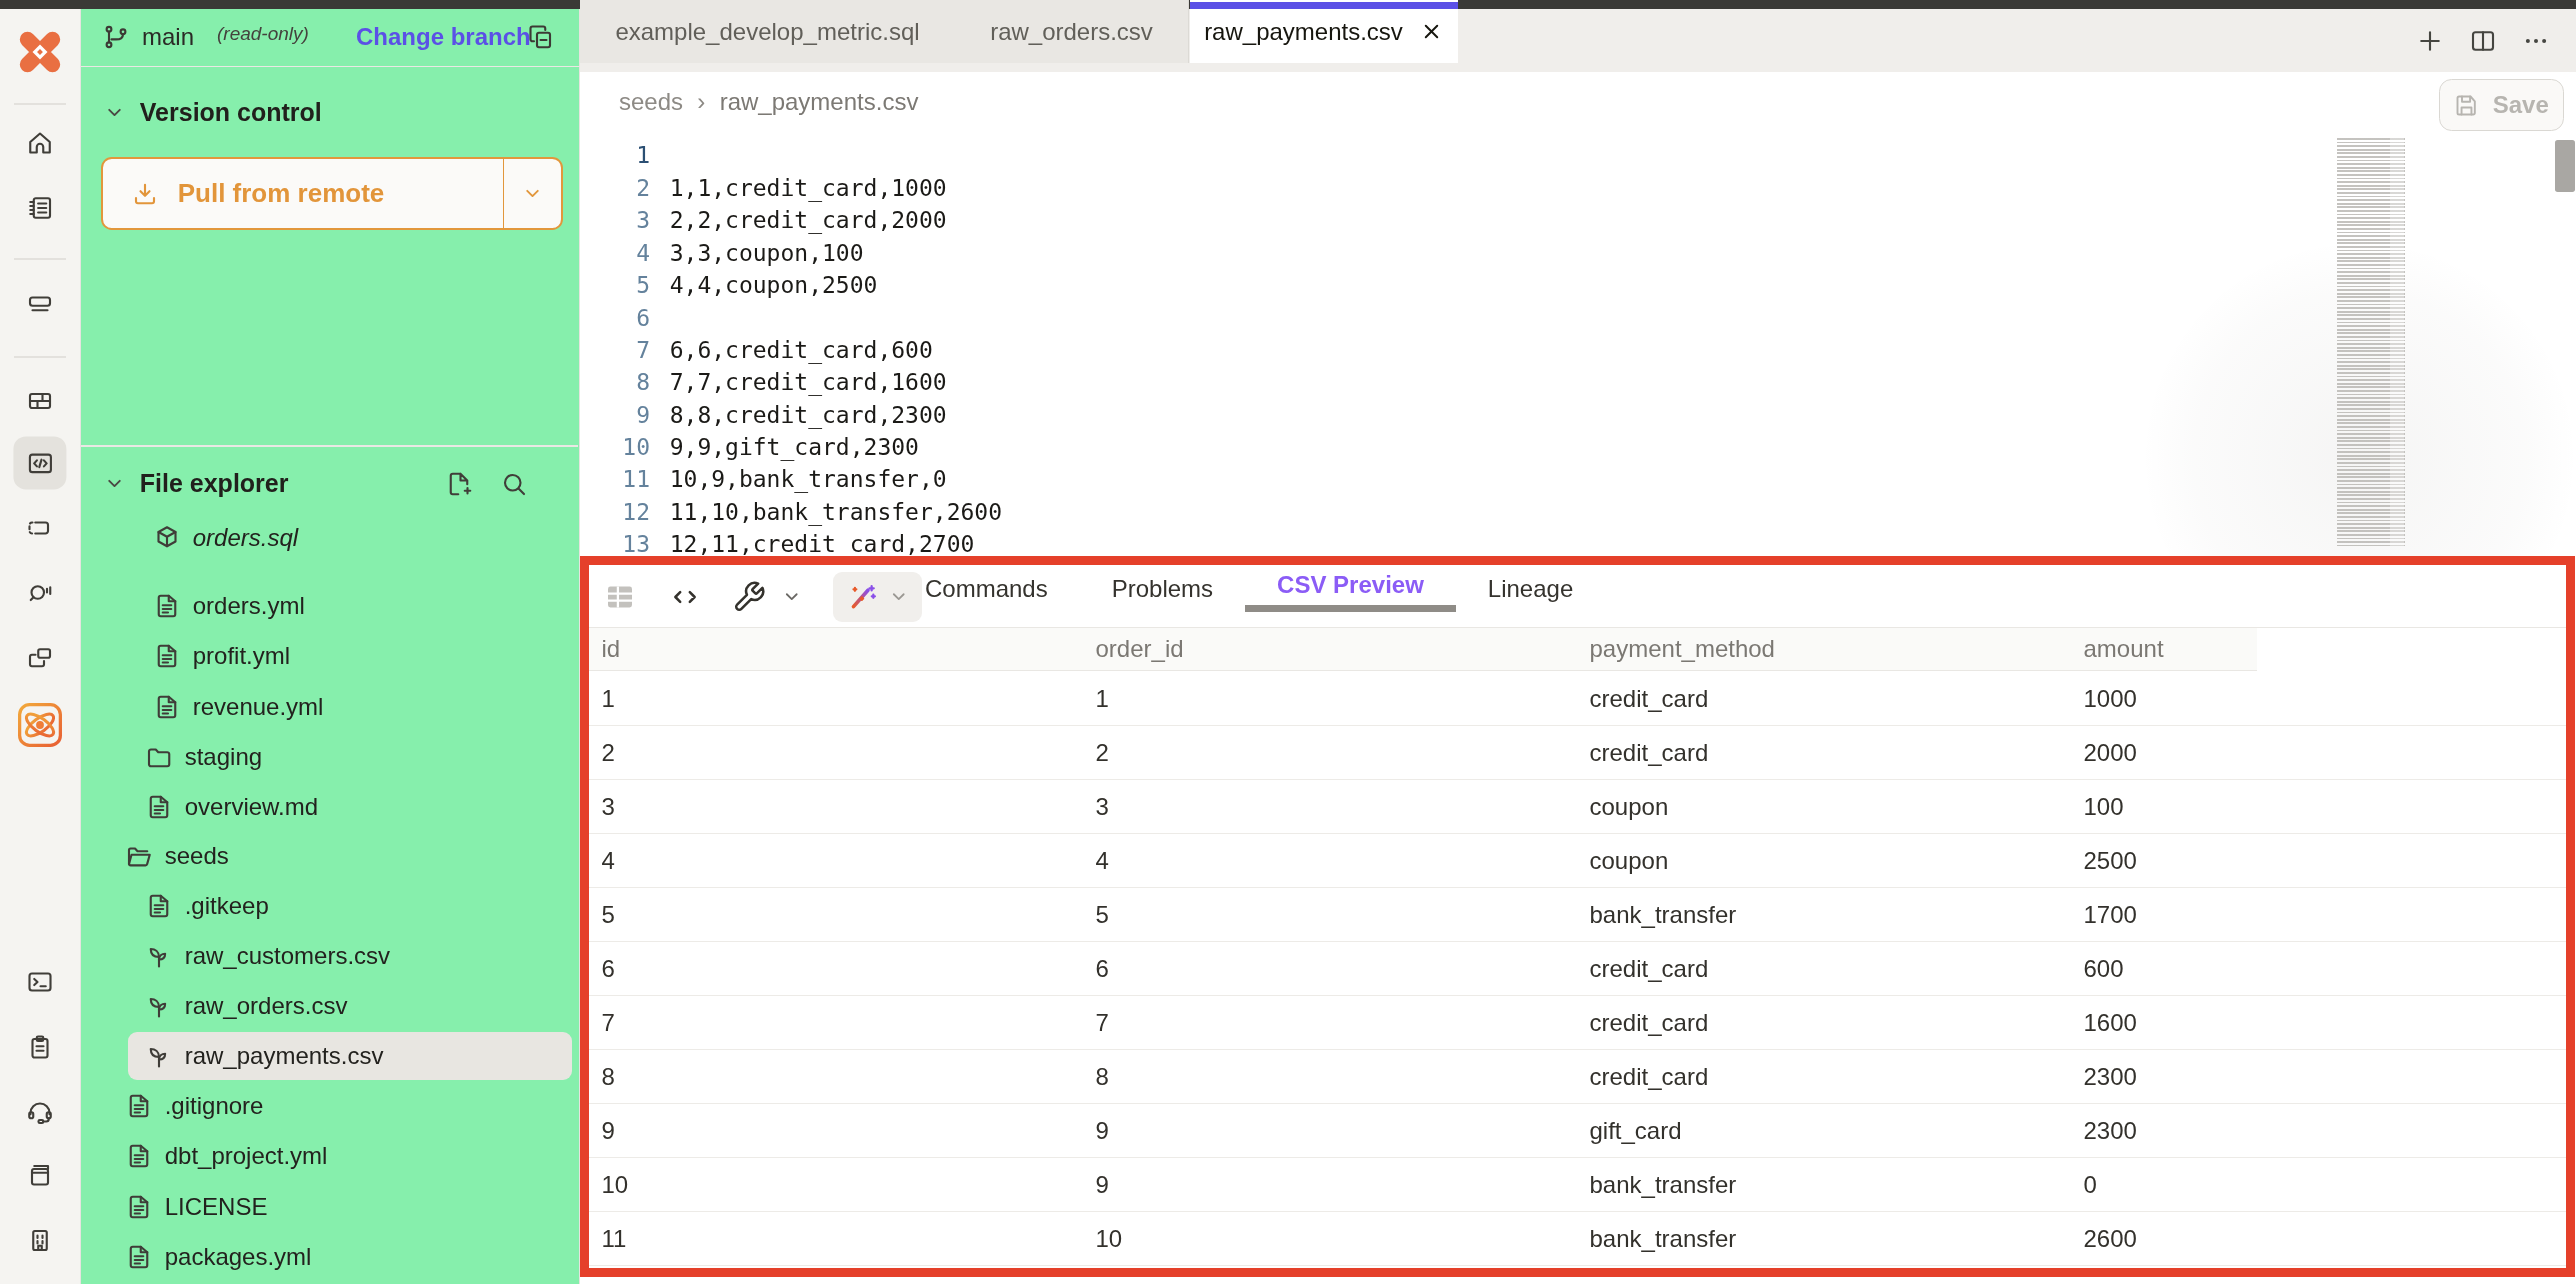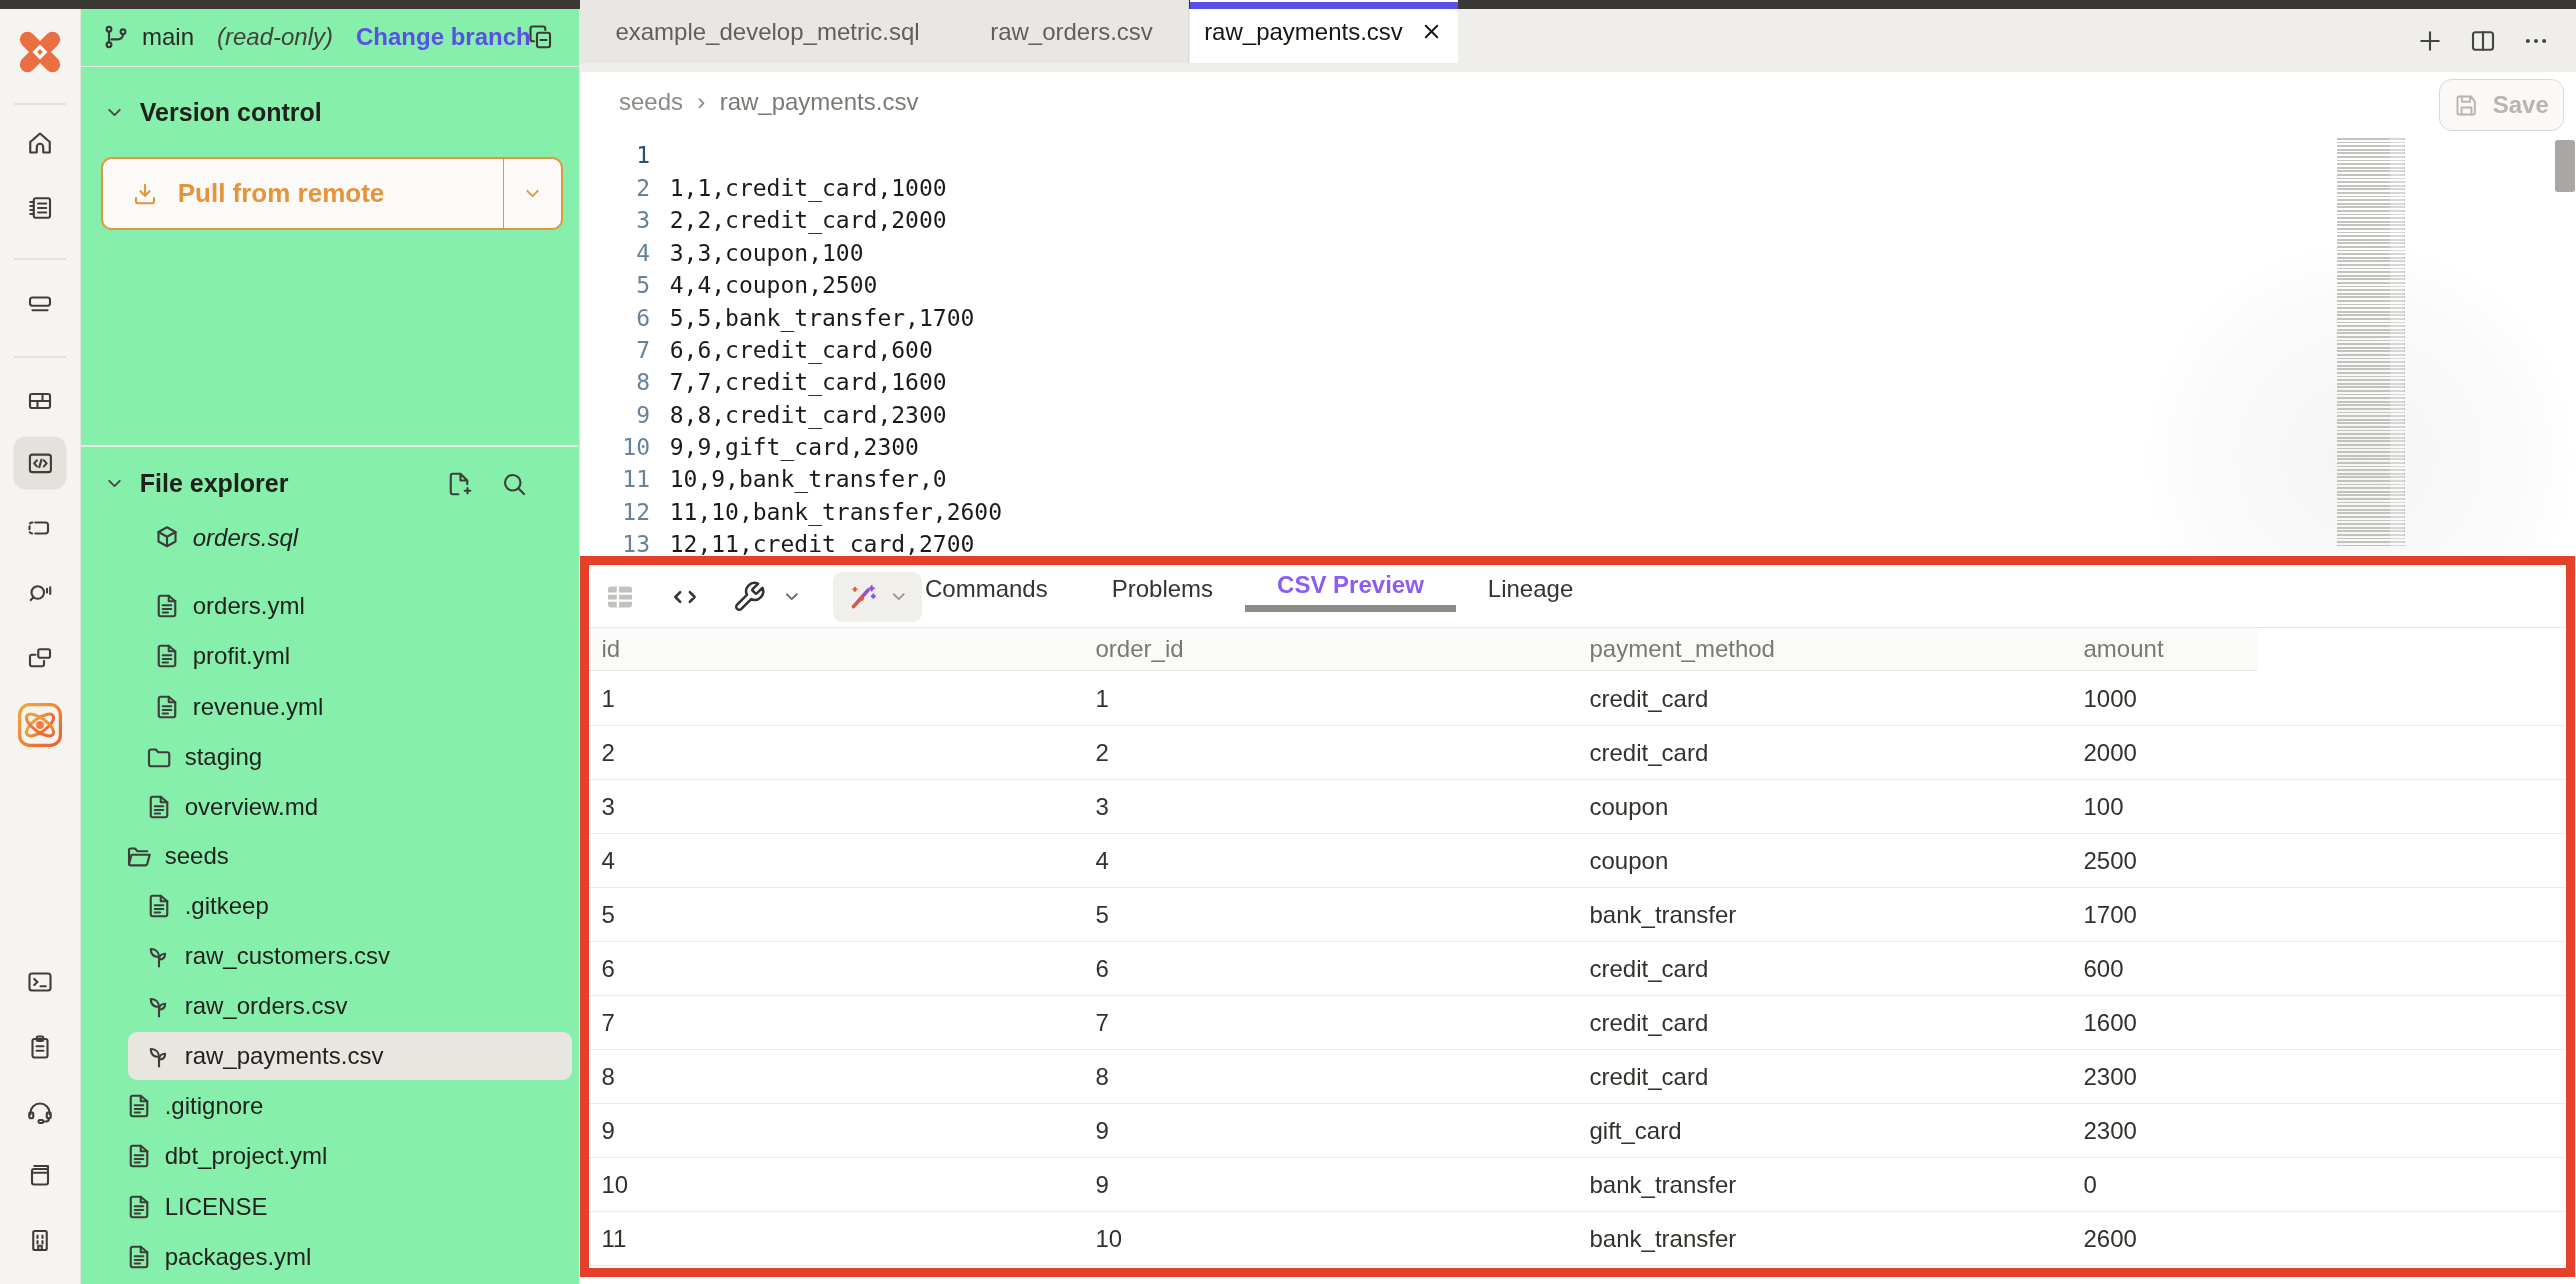--- a/index.html
+++ b/index.html
@@ -15,21 +15,21 @@
   .rail{left:0;top:9px;width:81px;height:1275px;background:#f5f4f1;border-right:1.8px solid #e6e4e0;box-sizing:border-box;}
   .rail-item{position:absolute;left:40px;transform:translate(-50%,-50%);color:#403e39;}
   .rail-item.sel-bg{background:#e4e2dd;border-radius:12.5px;padding:11.6px;}
   .rail-div{position:absolute;left:14.3px;width:52px;height:1.8px;background:#e3e1dd;}
 
   
   .sidebar{left:81px;top:9px;width:499px;height:1275px;background:#86efac;border-right:1.8px solid #e6e4e0;box-sizing:border-box;}
   .branch-row{position:absolute;left:0;top:0;width:499px;height:57px;border-bottom:1.8px solid #eae8e4;}
   .branch-icon{position:absolute;left:19.7px;top:12.5px;color:#3c3a35;}
   .branch-name{position:absolute;left:61px;top:14.3px;font-size:24px;font-weight:500;color:#2b2a26;}
-  .branch-mode{position:absolute;left:136px;top:14.3px;font-size:24px;font-style:italic;color:#44423d;}
+  .branch-mode{position:absolute;left:136px;top:14.3px;font-size:19px;font-style:italic;color:#44423d;}
   .branch-action{position:absolute;left:275px;top:14.3px;font-size:24px;font-weight:600;color:#5b50e6;cursor:pointer;}
   .copy-icon{position:absolute;left:445px;top:12.5px;color:#3c3a35;}
 
   .sect-head{position:absolute;display:flex;align-items:center;gap:14.3px;color:#21201c;}
   .sect-head .chev{color:#4a4843;}
   .sect-title{font-size:25px;font-weight:700;}
 
   .pull-btn{position:absolute;left:19.7px;top:148px;width:462px;height:73px;border:2.7px solid #e2973c;border-radius:10.7px;
             box-sizing:border-box;display:flex;align-items:stretch;background:#fbfaf8;cursor:pointer;}
   .pull-main{flex:1;display:flex;align-items:center;gap:18px;padding-left:27px;color:#e2953a;}
@@ -493,21 +493,20 @@
         <div class="eline" style="top: 100px;">
           <div class="ln">4</div>
           <div class="lt">3,3,coupon,100</div>
         </div>
         <div class="eline" style="top: 132px;">
           <div class="ln">5</div>
           <div class="lt">4,4,coupon,2500</div>
         </div>
         <div class="eline" style="top: 165px;">
           <div class="ln">6</div>
-          <div class="lt">5,5,bank_transfer,1700</div>
         </div>
         <div class="eline" style="top: 197px;">
           <div class="ln">7</div>
           <div class="lt">6,6,credit_card,600</div>
         </div>
         <div class="eline" style="top: 229px;">
           <div class="ln">8</div>
           <div class="lt">7,7,credit_card,1600</div>
         </div>
         <div class="eline" style="top: 262px;">

